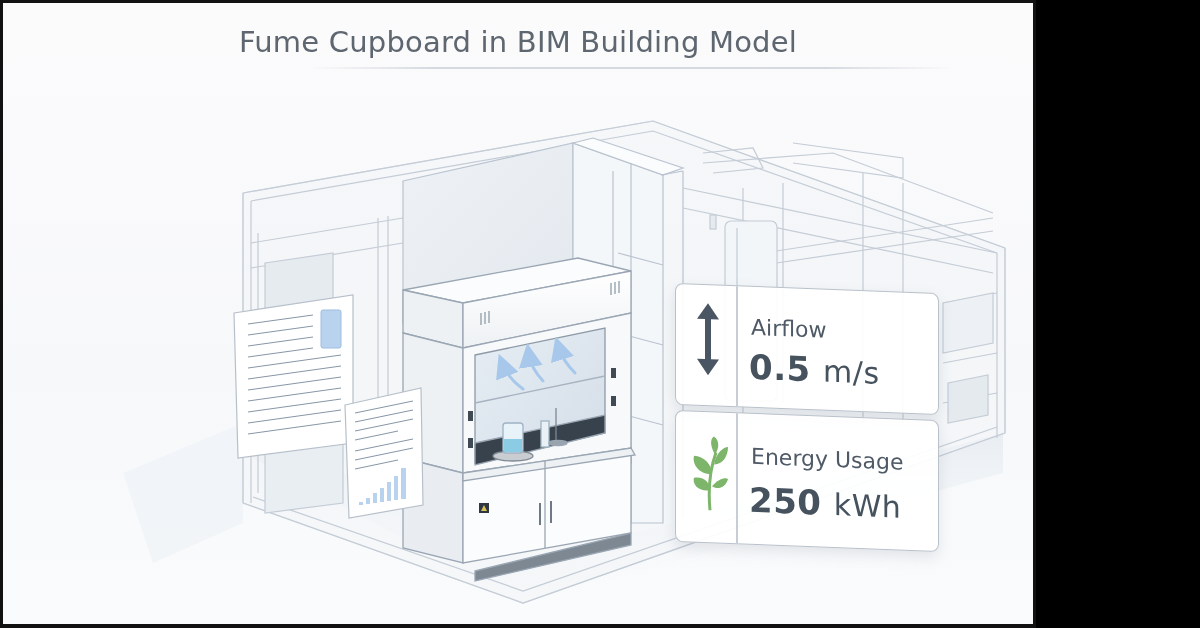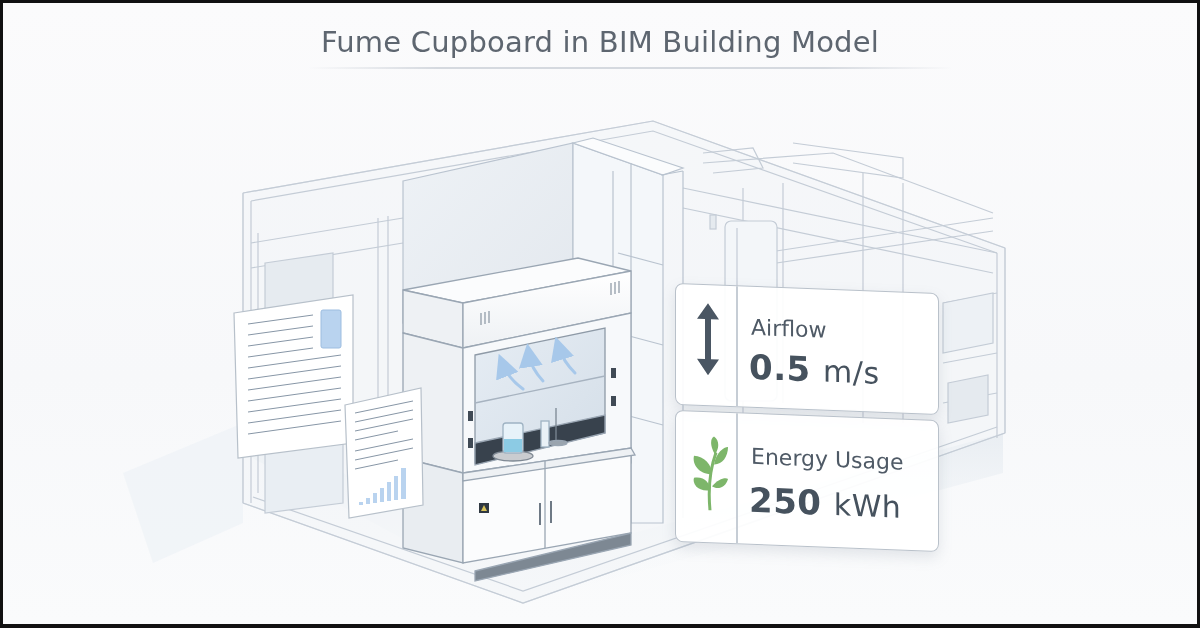--- a/index.html
+++ b/index.html
@@ -1,18 +1,18 @@
 <!DOCTYPE html>
 <html><head>
 <meta charset="utf-8">
 <style>
   * { box-sizing: border-box; margin: 0; padding: 0; }
   html, body { width: 1200px; height: 628px; overflow: hidden; background: #000; }
   .frame {
-    position: absolute; left: 0; top: 0; width: 1200px; height: 628px;
+    position: absolute; left: 0; top: 0; width: 1036px; height: 628px;
     border: 3px solid #111; border-bottom-width: 4px;
     background: linear-gradient(180deg, #fbfbfc 0%, #f7f8fa 60%, #fafbfc 100%);
     overflow: hidden;
     font-family: "DejaVu Sans", sans-serif;
   }
   .title {
     position: absolute; top: 22px; left: 0; width: 100%;
     text-align: center; font-size: 29px; color: #5e6670; letter-spacing: 0.2px;
   }
   .title-rule {

